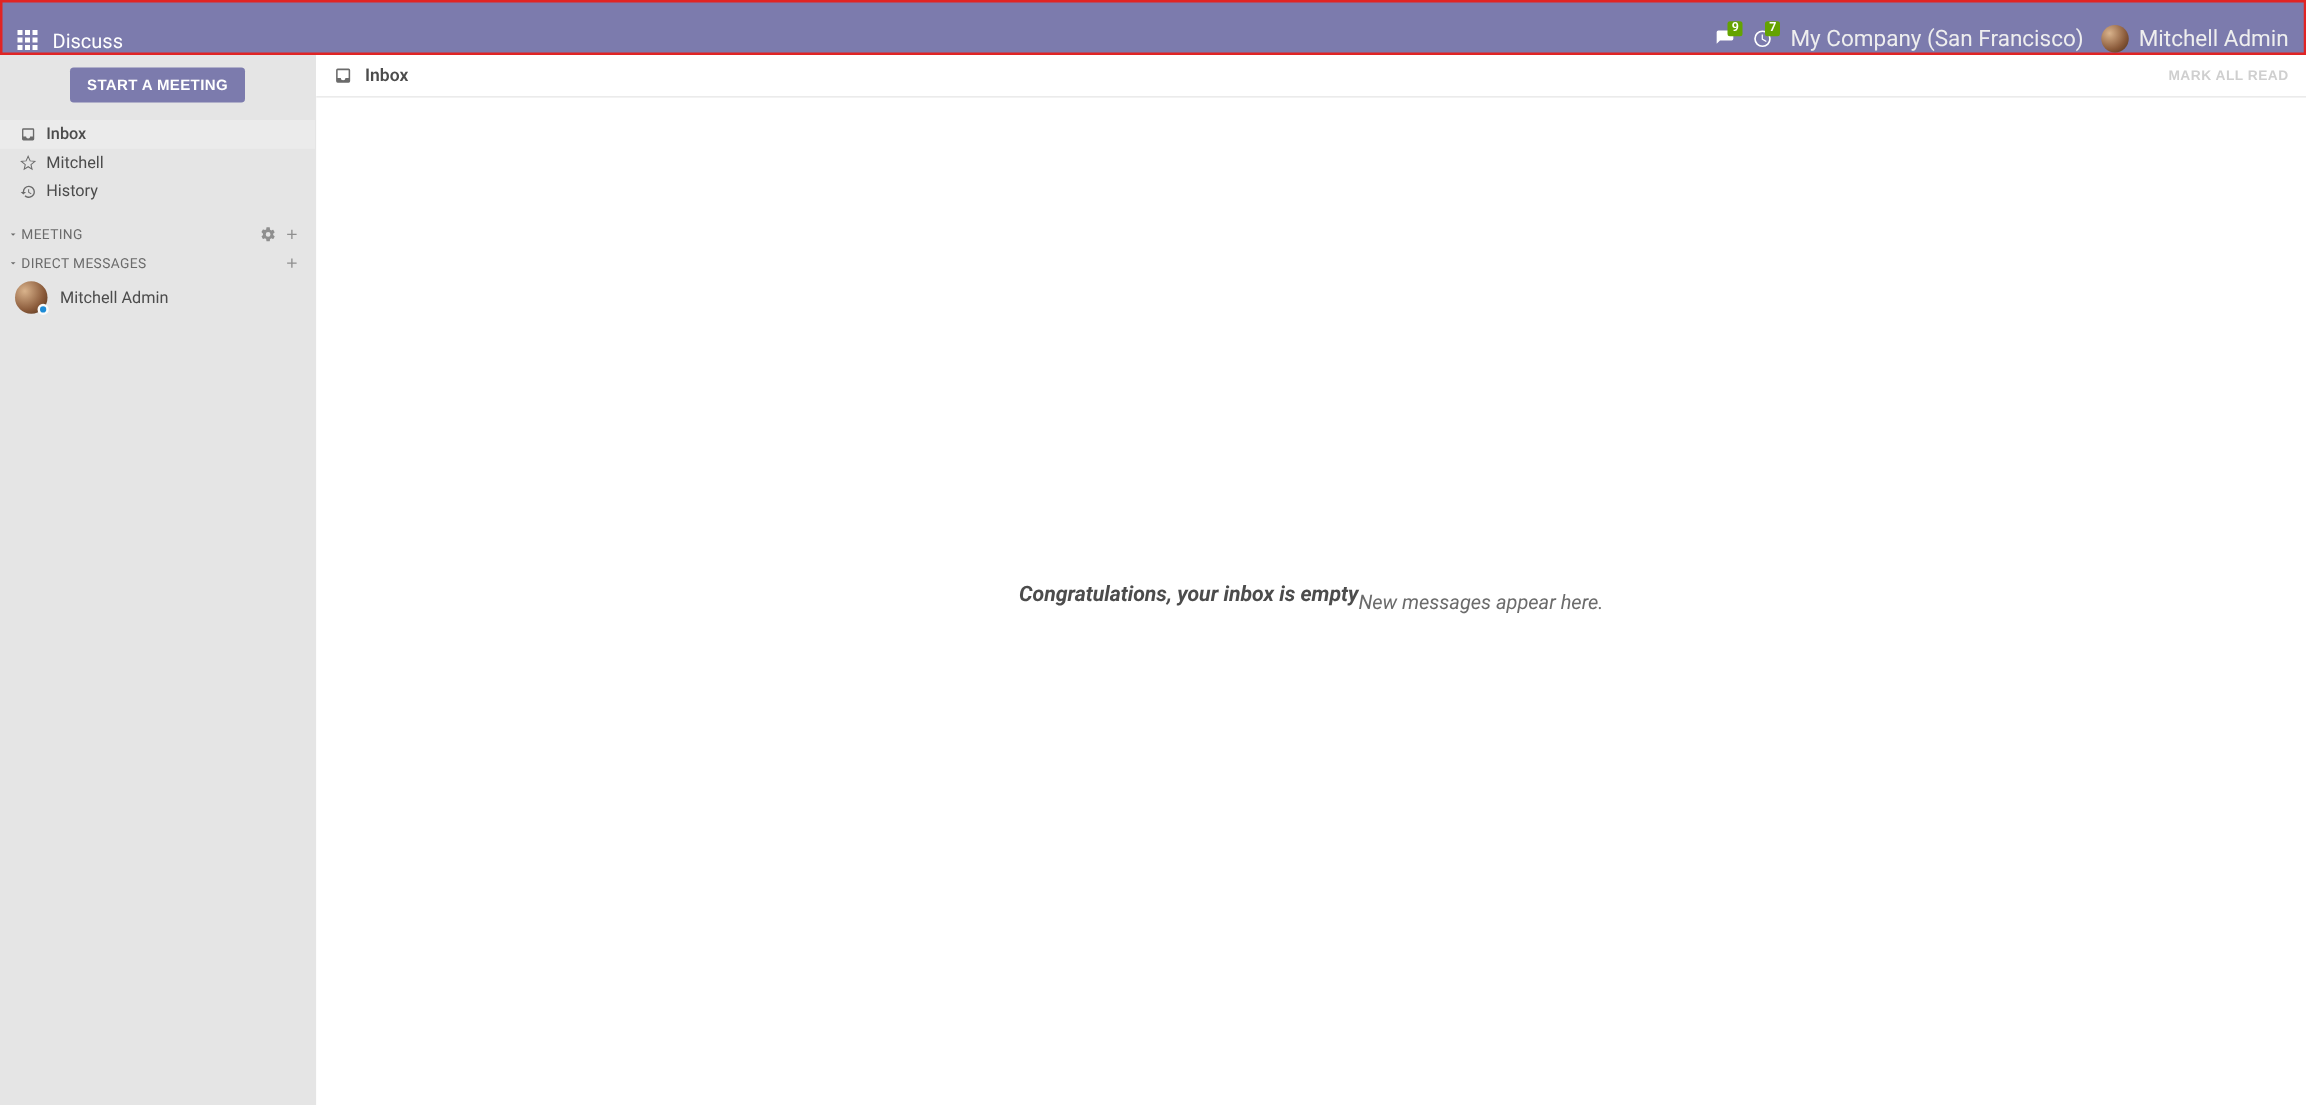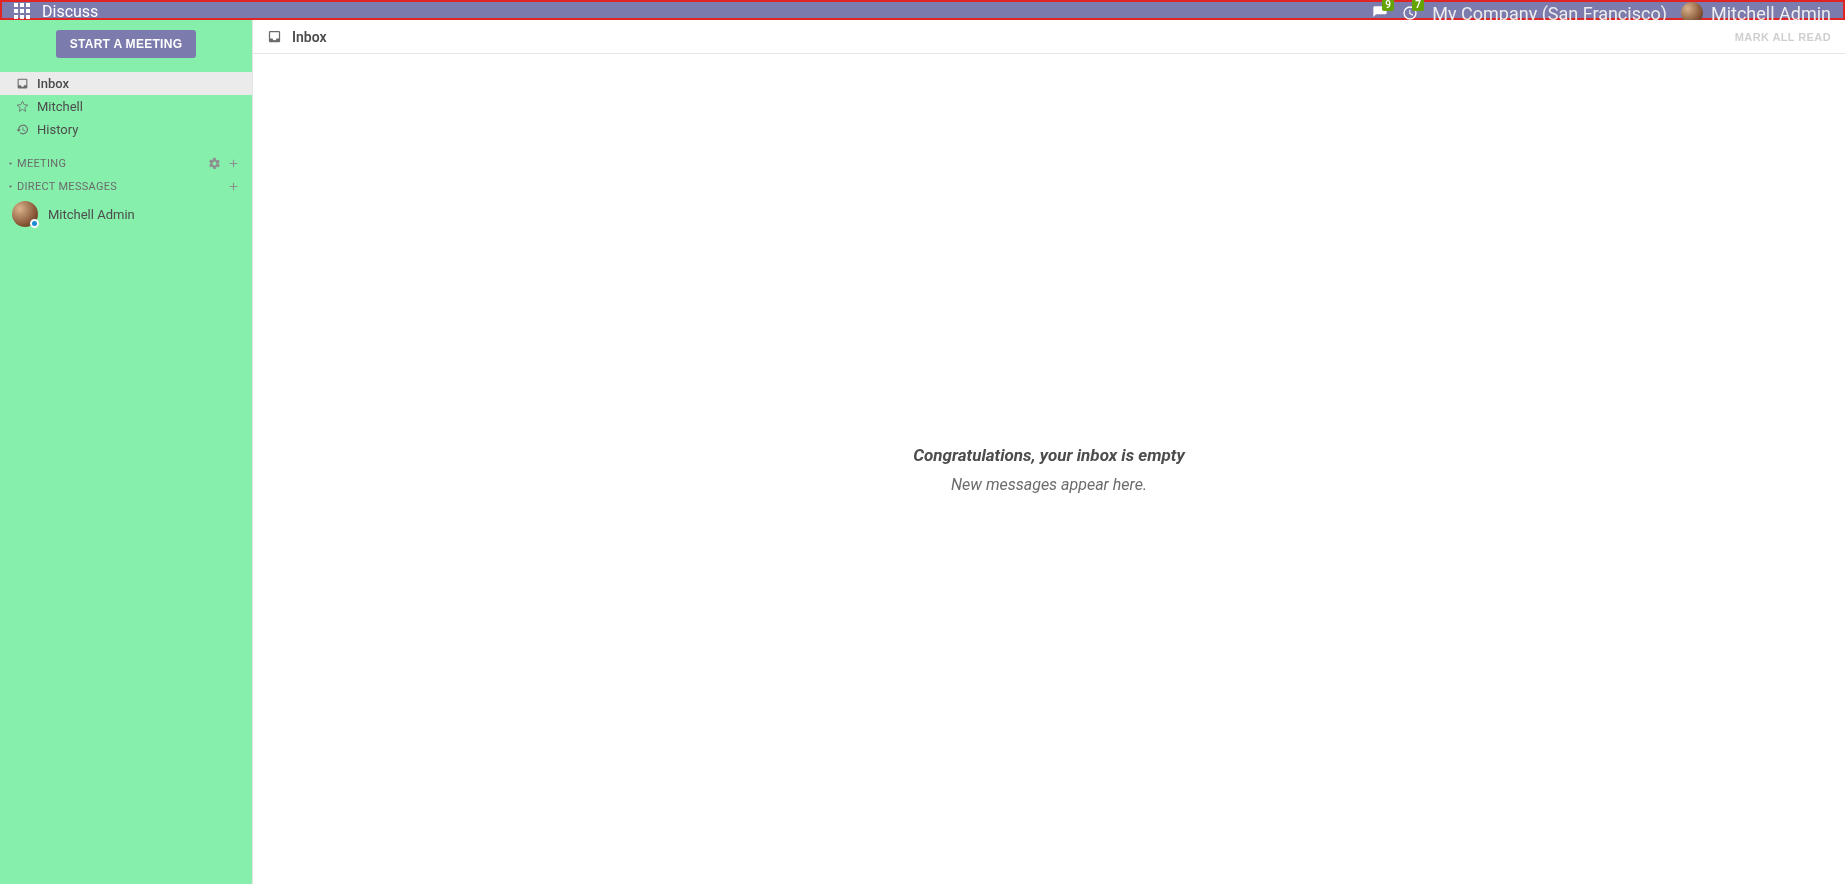--- a/index.html
+++ b/index.html
@@ -1,37 +1,37 @@
 <!DOCTYPE html>
 <html><head>
 <meta charset="utf-8">
 <style>
   * { box-sizing: border-box; margin: 0; padding: 0; }
   html, body { height: 100%; font-family: -apple-system, BlinkMacSystemFont, "Segoe UI", Roboto, "Helvetica Neue", Arial, sans-serif; font-size: 13px; color: #4c4c4c; background: #f9f9f9; }
   body { display: flex; flex-direction: column; width: 1845px; height: 884px; overflow: hidden; }
 
   
-  .navbar { height: 20px; background: #7c7bad; color: #fff; display: flex; align-items: flex-start; padding: 0 12px; border: 2px solid #e02424; }
+  .navbar { height: 44px; background: #7c7bad; color: #fff; display: flex; align-items: flex-end; padding: 0 12px; border: 2px solid #e02424; }
   .navbar-left { display: flex; align-items: center; gap: 10px; }
   .apps-icon { width: 18px; height: 18px; display: grid; grid-template-columns: repeat(3, 4px); grid-template-rows: repeat(3, 4px); gap: 2px; cursor: pointer; }
   .apps-icon span { background: #fff; width: 4px; height: 4px; }
   .brand { font-size: 16px; font-weight: 400; color: #fff; }
   .navbar-right { margin-left: auto; display: flex; align-items: center; gap: 14px; }
   .nav-icon-wrap { position: relative; display: flex; align-items: center; cursor: pointer; }
   .nav-icon { width: 16px; height: 16px; fill: #fff; }
   .badge { position: absolute; top: -6px; left: 10px; background: #64a300; color: #fff; font-size: 10px; line-height: 12px; padding: 0 3px; border-radius: 2px; font-weight: 600; }
   .company-name, .user-name { font-size: 18px; color: #eee; cursor: pointer; }
   .avatar { width: 22px; height: 22px; border-radius: 50%; background: radial-gradient(circle at 30% 30%, #d9b38c, #8a5a3a 60%, #4a2c17); flex-shrink: 0; }
   .user-menu { display: flex; align-items: center; gap: 8px; cursor: pointer; }
 
   
   .main-area { flex: 1; display: flex; min-height: 0; }
 
   
-  .sidebar { width: 253px; background: #86efac; border-right: 1px solid #e5e5e5; display: flex; flex-direction: column; }
+  .sidebar { width: 253px; background: #e5e5e5; border-right: 1px solid #e5e5e5; display: flex; flex-direction: column; }
   .sidebar-top { padding: 10px 0 8px; text-align: center; }
   .btn-primary { background: #7c7bad; color: #fff; border: none; padding: 7px 14px; font-size: 12px; font-weight: 700; letter-spacing: 0.3px; border-radius: 3px; cursor: pointer; }
 
   .mailbox-list { padding: 6px 0 10px; }
   .mailbox-item { display: flex; align-items: center; gap: 8px; padding: 4px 16px; font-size: 13px; color: #4c4c4c; cursor: pointer; }
   .mailbox-item.active { background: #ebebeb; font-weight: 500; }
   .mailbox-icon { width: 13px; height: 13px; fill: #6b6b6b; flex-shrink: 0; }
 
   .category-header { display: flex; align-items: center; padding: 6px 12px 4px 6px; font-size: 11px; color: #6b6b6b; }
   .category-header .caret { width: 9px; height: 9px; fill: #6b6b6b; margin-right: 2px; cursor: pointer; }
@@ -47,21 +47,21 @@
   .dm-avatar { width: 26px; height: 26px; border-radius: 50%; background: radial-gradient(circle at 30% 30%, #d9b38c, #8a5a3a 60%, #4a2c17); }
   .presence-dot { position: absolute; bottom: -1px; right: -1px; width: 9px; height: 9px; border-radius: 50%; background: #1c8bd6; border: 2px solid #f9f9f9; }
 
   
   .content { flex: 1; display: flex; flex-direction: column; background: #fff; min-width: 0; }
   .thread-header { height: 34px; border-bottom: 1px solid #e5e5e5; background: #fff; display: flex; align-items: center; padding: 0 14px; }
   .thread-title-wrap { display: flex; align-items: center; gap: 10px; }
   .thread-title { font-size: 14px; font-weight: 600; color: #4c4c4c; }
   .btn-ghost { margin-left: auto; background: transparent; border: none; font-size: 11px; font-weight: 700; color: #cfcfcf; letter-spacing: 0.4px; cursor: default; }
 
-  .thread-body { flex: 1; display: flex; align-items: center; justify-content: center; flex-direction: column; }
+  .thread-body { flex: 1; display: flex; align-items: center; justify-content: center; flex-direction: row; }
   .empty-title { font-size: 17px; font-weight: 700; font-style: italic; color: #4c4c4c; margin-bottom: 10px; }
   .empty-sub { font-size: 16px; font-style: italic; color: #6b6b6b; }
 </style>
 </head>
 <body>
 
 <div class="navbar">
   <div class="navbar-left">
     <div class="apps-icon">
       <span></span>

